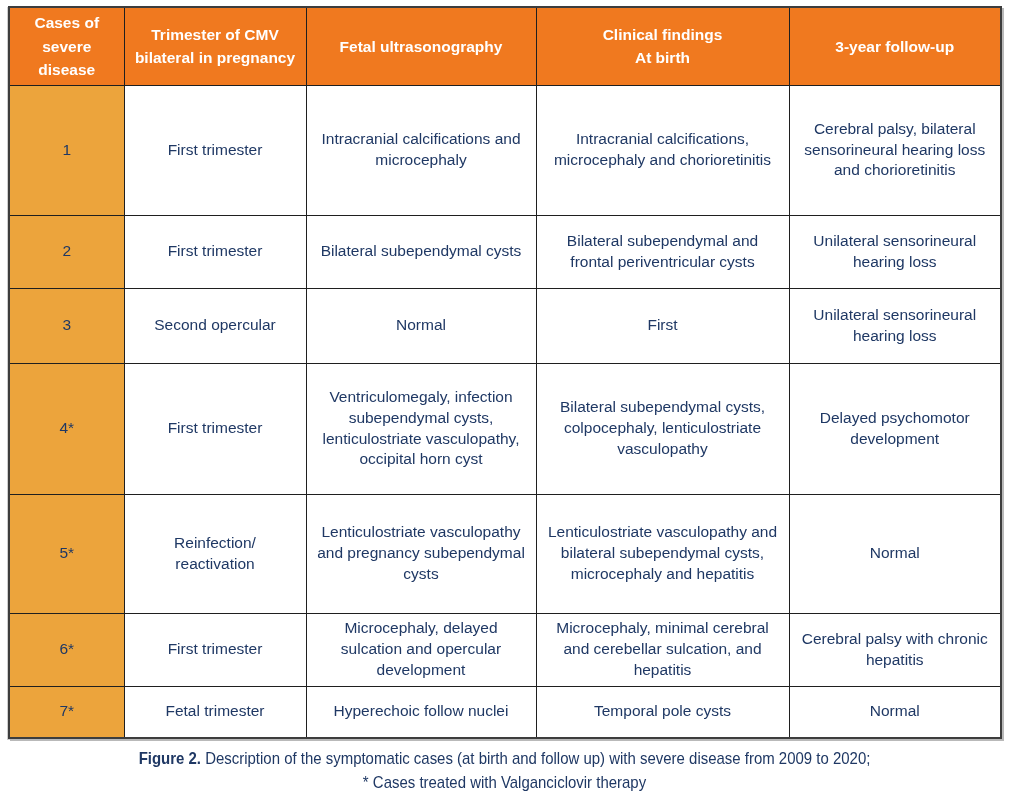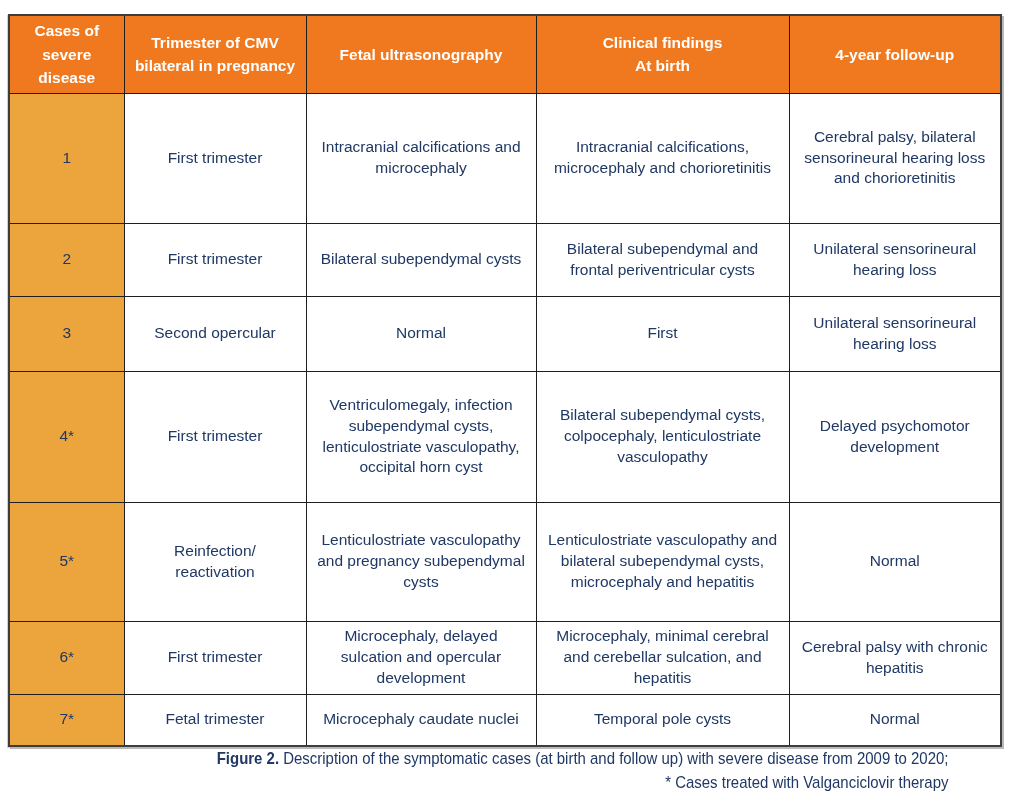--- a/index.html
+++ b/index.html
@@ -7,21 +7,21 @@
     padding: 0;
     background: #ffffff;
     width: 1009px;
     height: 802px;
     font-family: "Liberation Sans", sans-serif;
     position: relative;
   }
   .table-wrap {
     position: absolute;
     left: 8px;
-    top: 14px;
+    top: 6px;
   }
   table.cmv-table {
     border-collapse: collapse;
     table-layout: fixed;
     width: 992px;
     border: 2px solid #3d3d3d;
     box-shadow: 2px 2px 0 #b9b9b9, -1px 1px 0 #cfcfcf;
     background: #ffffff;
   }
   table.cmv-table th,
@@ -56,21 +56,21 @@
   tbody tr:nth-child(3) { height: 75px; }
   tbody tr:nth-child(4) { height: 131px; }
   tbody tr:nth-child(5) { height: 119px; }
   tbody tr:nth-child(6) { height: 73px; }
   tbody tr:nth-child(7) { height: 52px; }
   .caption {
     position: absolute;
     top: 747px;
     left: 0;
     width: 1009px;
-    text-align: right;
+    text-align: center;
     color: #1F3864;
     font-size: 17px;
     line-height: 1.42;
   }
   .caption-line {
     transform: scaleX(0.88);
     transform-origin: 50% 50%;
   }
   .caption-bold { font-weight: bold; }
 </style>
@@ -86,21 +86,21 @@
       <col style="width:253px">
       <col style="width:212px">
     </colgroup>
     <thead>
       <tr>
         <th>Cases of severe disease</th>
         <th>Trimester of CMV bilateral in pregnancy</th>
         <th>Fetal ultrasonography</th>
         <th>Clinical findings
 At birth</th>
-        <th>4-year follow-up</th>
+        <th>3-year follow-up</th>
       </tr>
     </thead>
     <tbody>
       <tr>
         <td class="case-col">1</td>
         <td>First trimester</td>
         <td>Intracranial calcifications and microcephaly</td>
         <td>Intracranial calcifications, microcephaly and chorioretinitis</td>
         <td>Cerebral palsy,  bilateral sensorineural hearing loss and chorioretinitis</td>
       </tr>
@@ -136,21 +136,21 @@
       <tr>
         <td class="case-col">6*</td>
         <td>First trimester</td>
         <td>Microcephaly, delayed sulcation and opercular development</td>
         <td>Microcephaly, minimal cerebral and cerebellar sulcation, and hepatitis</td>
         <td>Cerebral palsy with chronic hepatitis</td>
       </tr>
       <tr>
         <td class="case-col">7*</td>
         <td>Fetal trimester</td>
-        <td>Microcephaly caudate nuclei</td>
+        <td>Hyperechoic follow nuclei</td>
         <td>Temporal pole cysts</td>
         <td>Normal</td>
       </tr>
     </tbody>
   </table>
 </div>
 
 <div class="caption">
   <div class="caption-line"><span class="caption-bold">Figure 2.</span> <span>Description of the symptomatic cases (at birth and follow up) with severe disease from 2009 to 2020;</span></div>
   <div class="caption-line">* Cases treated with Valganciclovir therapy</div>

